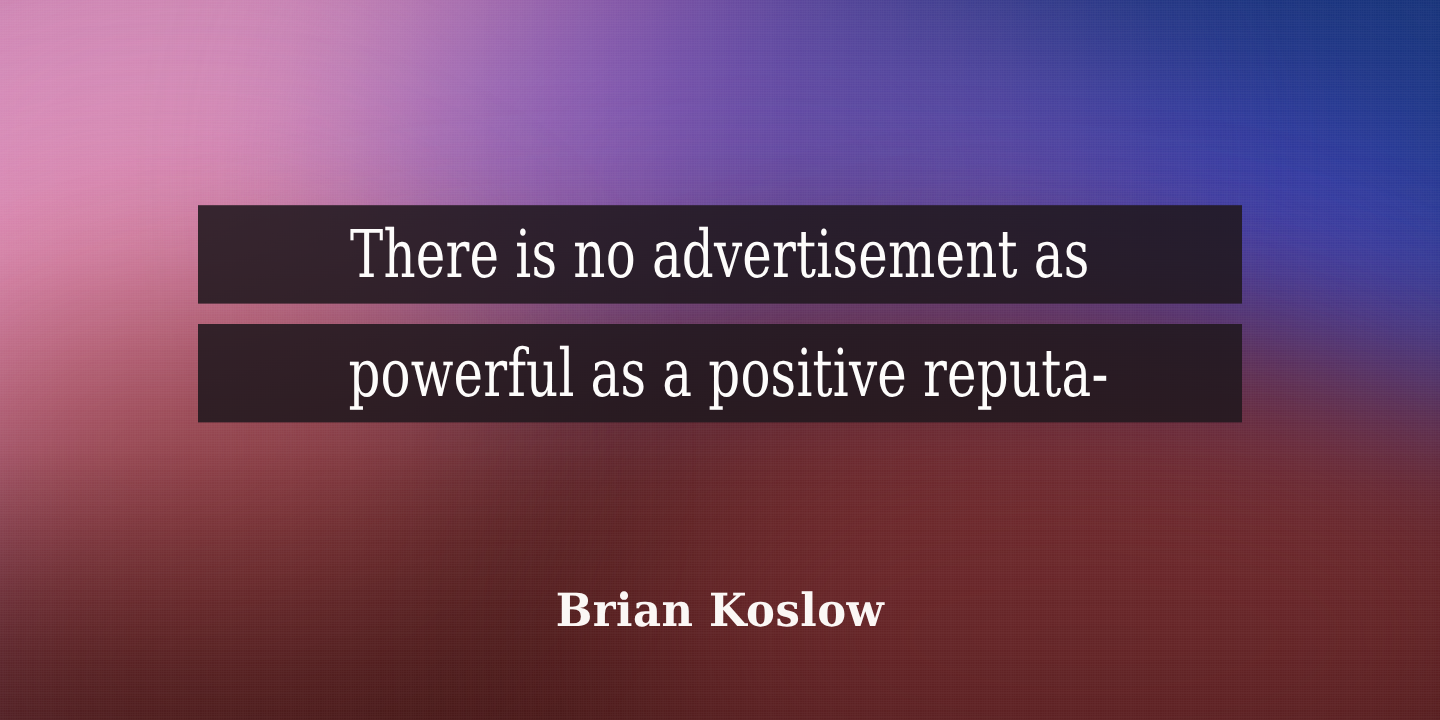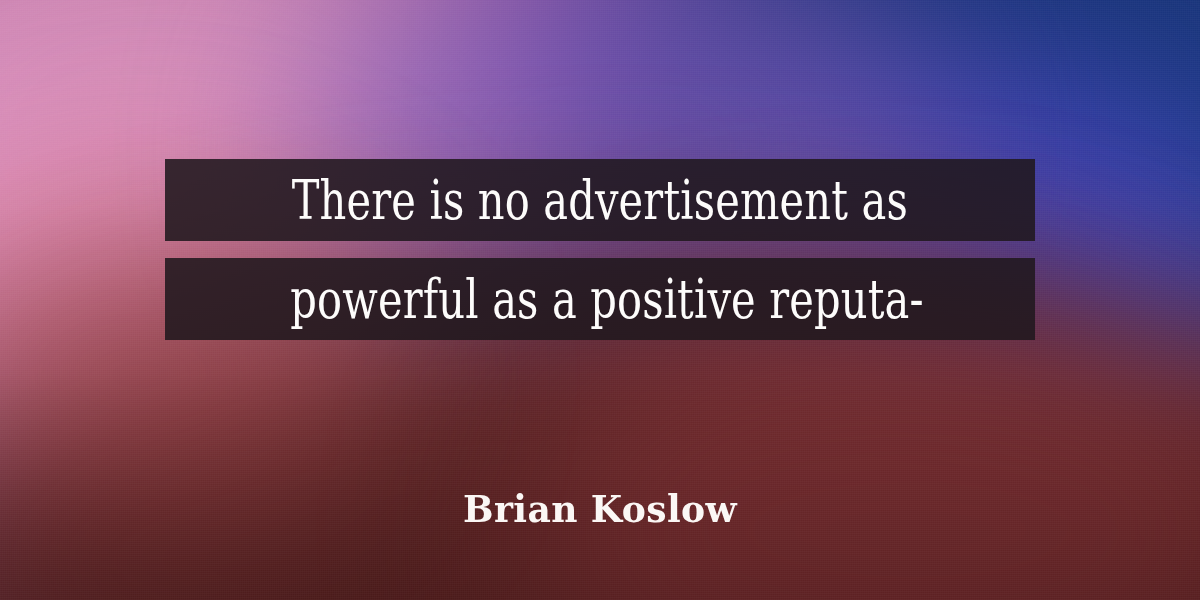--- a/index.html
+++ b/index.html
@@ -115,20 +115,21 @@
     flex-direction: column;
   }
   .quote-line {
     height: 82px;
     background: rgba(32,24,30,0.875);
     display: flex;
     align-items: center;
     justify-content: center;
     box-sizing: border-box;
     padding: 0 14px;
+    margin-top: 12px;
   }
   .quote-line + .quote-line {
     margin-top: 17px;
     padding-left: 28px;
   }
   .quote-line .txt {
     font-family: "DejaVu Serif Condensed", "DejaVu Serif", serif;
     font-stretch: condensed;
     font-weight: 400;
     font-size: 55px;

